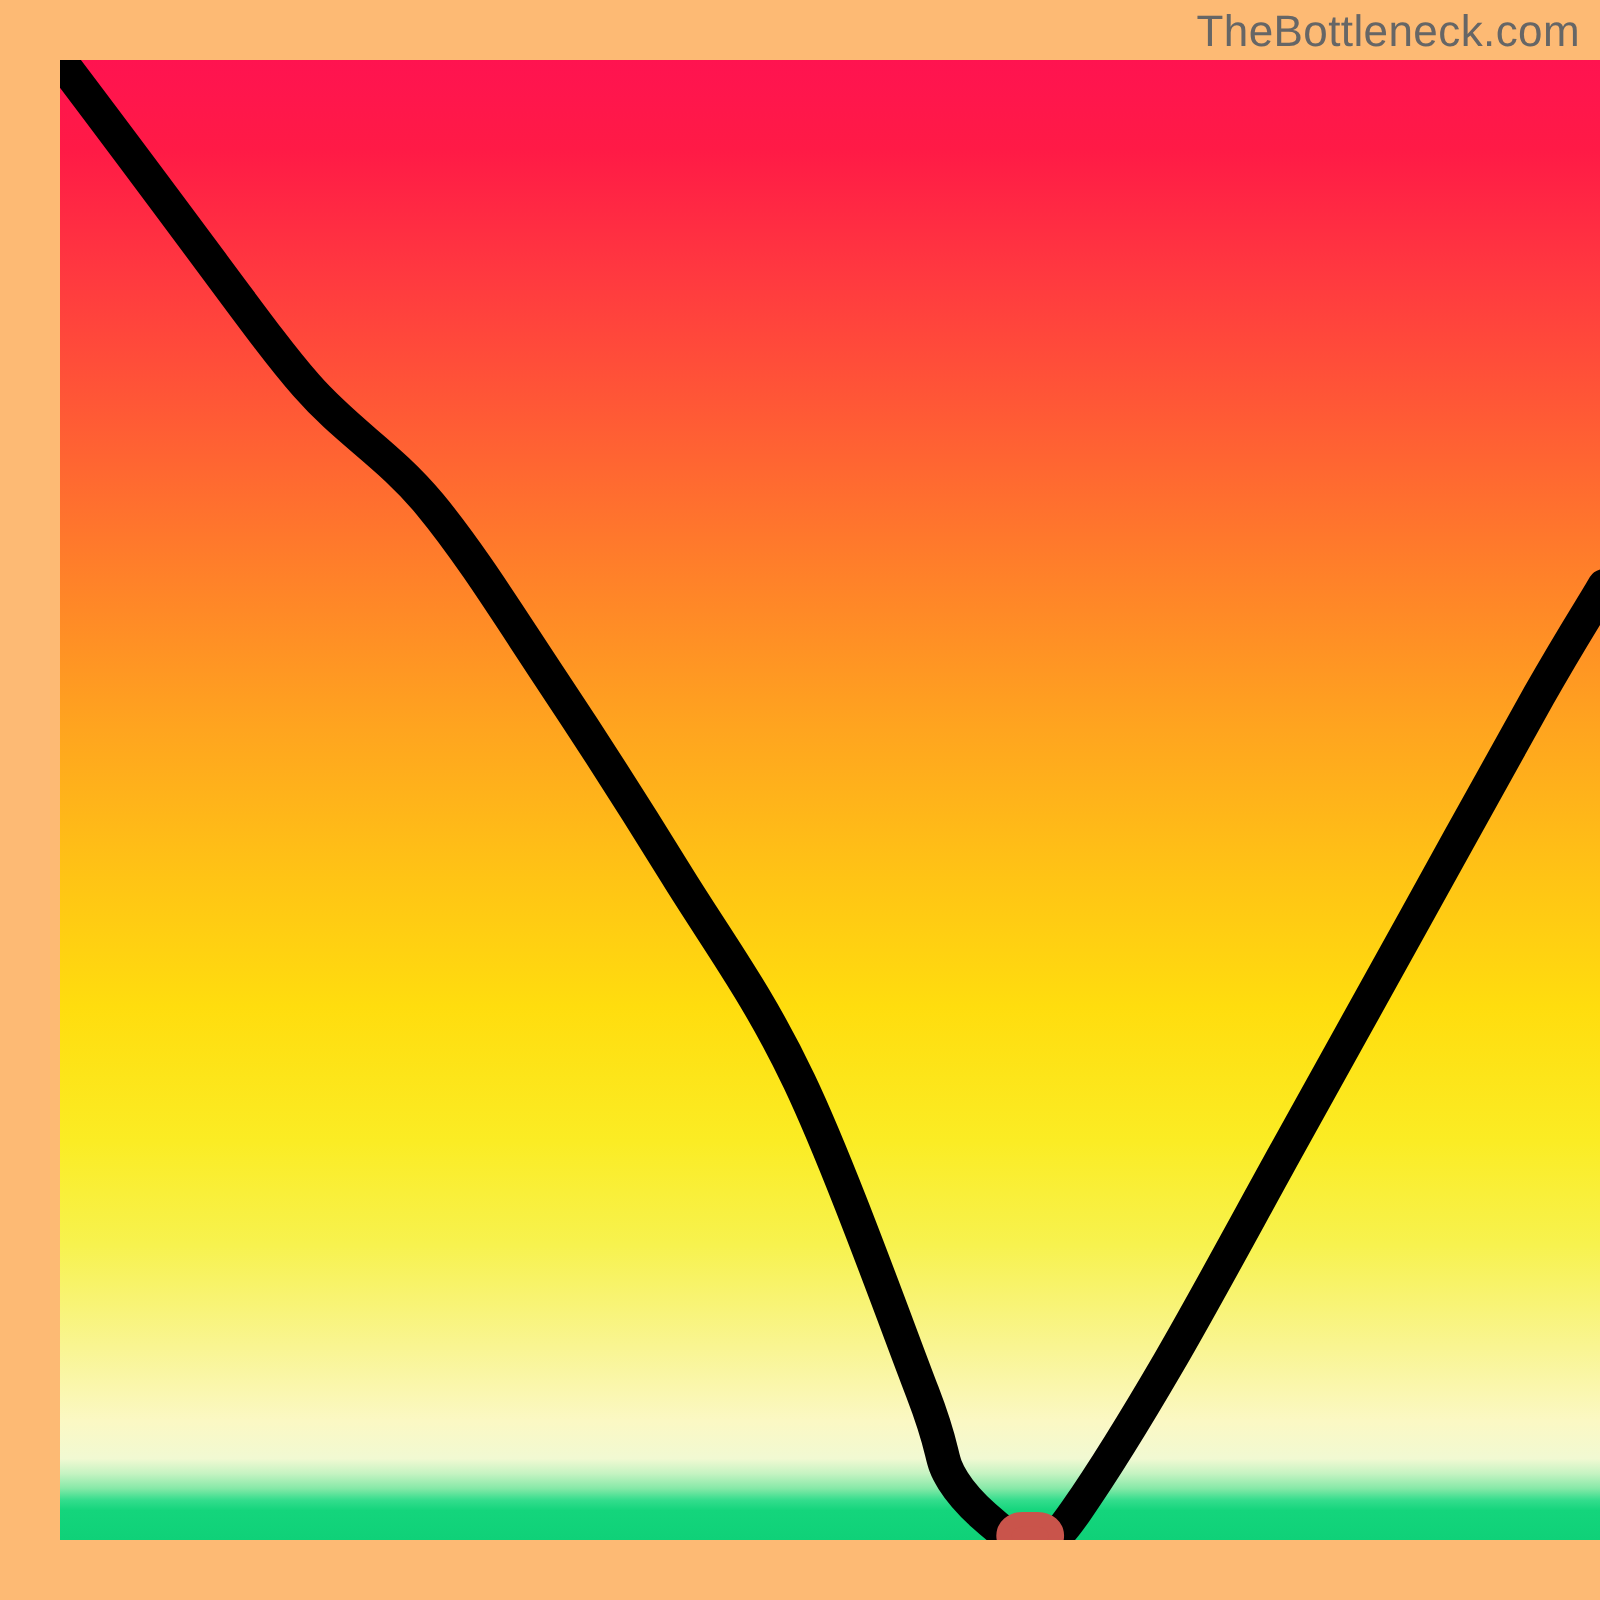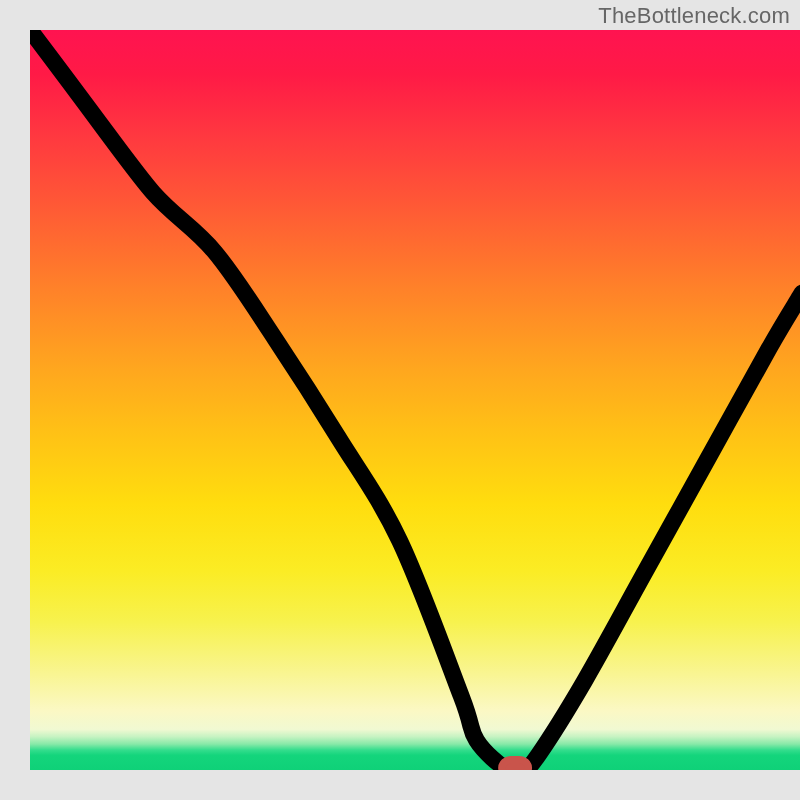--- a/index.html
+++ b/index.html
@@ -8,21 +8,21 @@
     width: 800px;
     height: 800px;
     background: #000;
     overflow: hidden;
     font-family: Arial, Helvetica, sans-serif;
   }
   .frame {
     position: relative;
     width: 800px;
     height: 800px;
-    background: #e5e5e5;
+    background: #fdba74;
     box-sizing: border-box;
   }
   .watermark {
     position: absolute;
     top: 3px;
     right: 10px;
     color: #666;
     font-size: 22px;
     font-weight: 500;
     letter-spacing: 0.2px;

